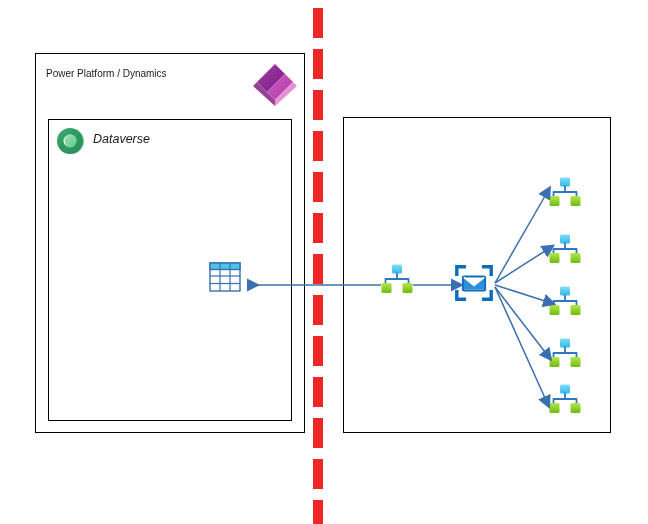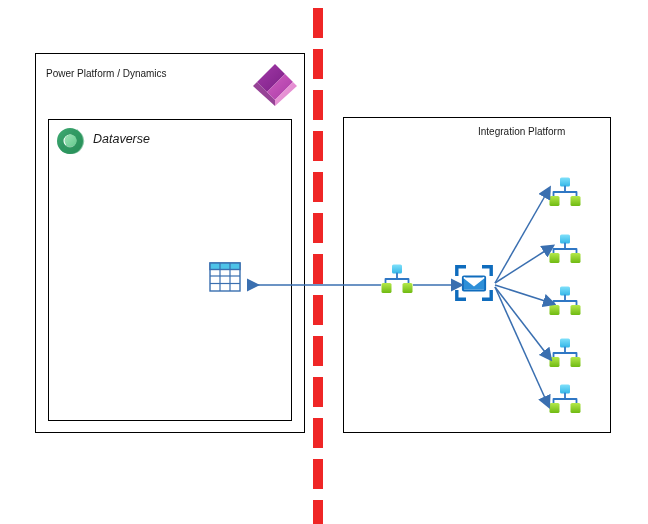--- a/index.html
+++ b/index.html
@@ -165,21 +165,20 @@
       <rect x="1" y="1" width="30" height="6.5" fill="#4ec3e8" stroke="#3a6fb0" stroke-width="1.4"></rect>
       <line x1="1" y1="14" x2="31" y2="14" stroke="#3a6fb0" stroke-width="1.2"></line>
       <line x1="1" y1="21.5" x2="31" y2="21.5" stroke="#3a6fb0" stroke-width="1.2"></line>
       <line x1="11" y1="1" x2="11" y2="29" stroke="#3a6fb0" stroke-width="1.2"></line>
       <line x1="21" y1="1" x2="21" y2="29" stroke="#3a6fb0" stroke-width="1.2"></line>
     </svg>
   </div>
 
   <div class="box" id="right-box"></div>
 
-  <div class="label" id="right-box-title">Integration Platform</div>
 
   <div class="icon-abs" id="source-node-icon">
     <svg width="32" height="30" viewBox="0 0 32 30">
       <defs>
         <linearGradient id="cyanG" x1="0" y1="0" x2="0" y2="1">
           <stop offset="0%" stop-color="#7fe0fa"></stop>
           <stop offset="100%" stop-color="#34b7e8"></stop>
         </linearGradient>
         <linearGradient id="greenG" x1="0" y1="0" x2="0" y2="1">
           <stop offset="0%" stop-color="#b4e84a"></stop>

